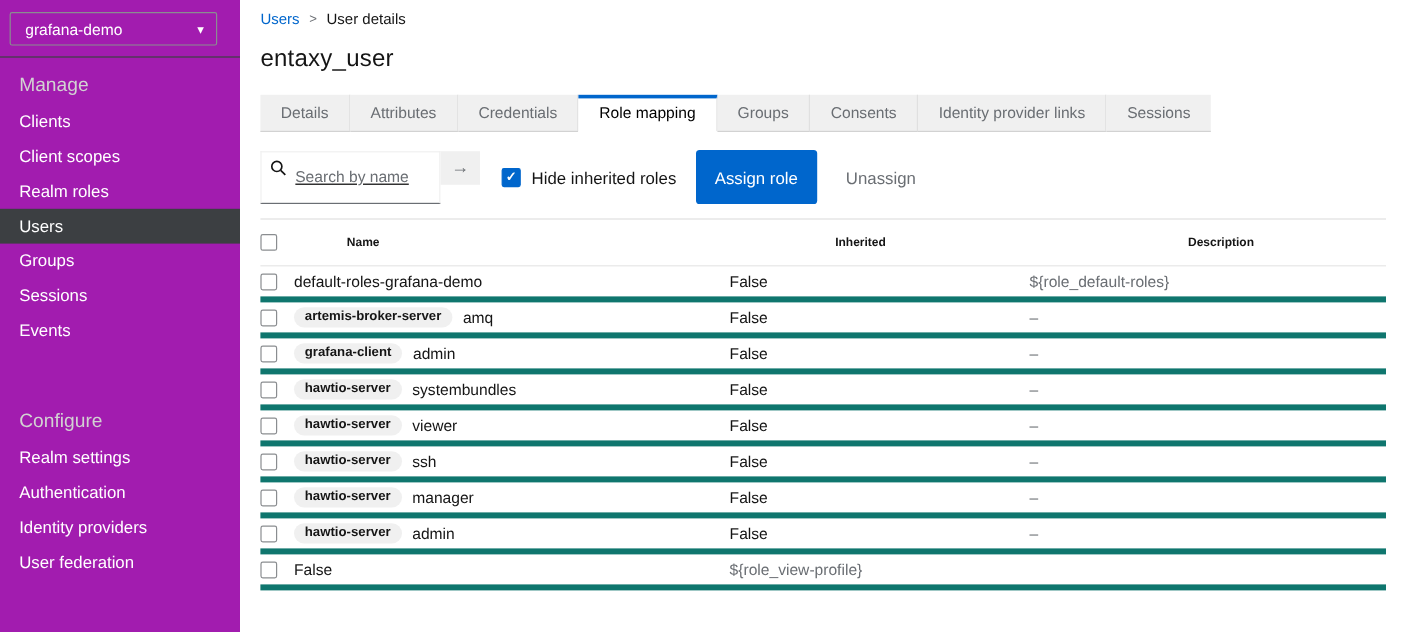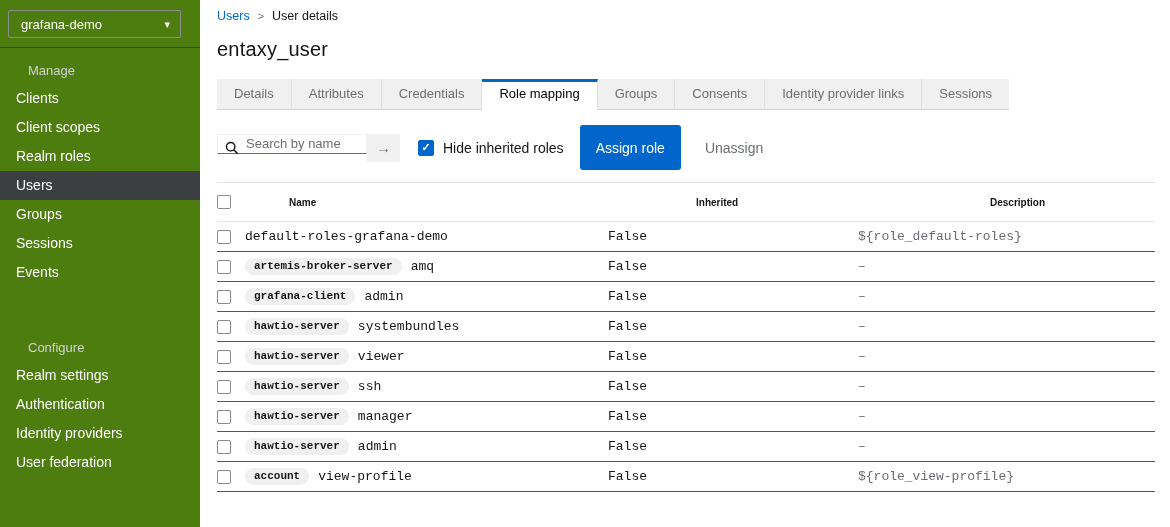--- a/index.html
+++ b/index.html
@@ -7,39 +7,39 @@
   body {
     font-family: "Liberation Sans", sans-serif;
     background: #ffffff;
     color: #151515;
     display: flex;
   }
 
   
   .sidebar {
     width: 200px; min-width: 200px; height: 527px;
-    background: #4d7c0f;
+    background: #a21caf;
     color: #ffffff;
   }
   .realm-selector {
     margin: 10px 19px 9px 8px;
     border: 1px solid #8a8d90;
     border-radius: 2px;
     height: 28px;
     display: flex; align-items: center; justify-content: space-between;
     padding: 0 10px 0 12px;
     font-size: 13px;
     cursor: pointer;
   }
   .realm-selector .caret { font-size: 11px; color: #ffffff; }
   .sidebar-divider { border-bottom: 1px solid #3c3f42; }
   .section-label {
     color: #d2d2d2;
-    font-size: 13px;
-    padding: 6px 28px;
+    font-size: 16px;
+    padding: 6px 16px;
     margin-top: 9px;
   }
   .section-label.second { margin-top: 47px; }
   .nav-item {
     font-size: 14px;
     color: #ffffff;
     padding: 7px 16px;
     cursor: pointer;
     line-height: 15px;
   }
@@ -75,28 +75,29 @@
     border-top: 3px solid #0066cc;
     border-bottom: 1px solid #ffffff;
     padding-top: 4px;
   }
 
   
   .toolbar { margin-top: 15px; display: flex; align-items: center; }
   .search-group { display: flex; }
   .search-input-wrap { position: relative; }
   .search-input-wrap input {
-    width: 150px; height: 20px;
+    width: 150px; height: 44px;
     border: 1px solid #f0f0f0;
     border-bottom: 1px solid #6a6e73;
     padding: 0 6px 0 28px;
     font-size: 13px;
     font-family: "Liberation Sans", sans-serif;
     color: #000000;
     outline: none;
+    text-decoration: underline;
   }
   .search-input-wrap input::placeholder { color: #6a6e73; }
   .search-icon { position: absolute; left: 8px; top: 7px; }
   .search-btn {
     width: 33px; height: 28px;
     background: #f0f0f0;
     border: none;
     color: #6a6e73;
     font-size: 15px;
     cursor: pointer;
@@ -155,22 +156,21 @@
   .t-header {
     height: 39px;
     font-weight: bold;
     font-size: 10px;
     border-bottom: 1px solid #e7e7e7;
     gap: 44px;
   }
   .t-row {
     height: 30px;
     font-size: 13px;
-    border-bottom: 1px solid #0f766e;
-    font-family: Liberation Mono, monospace;
+    border-bottom: 5px solid #0f766e;
   }
   .cell-cb { display: flex; align-items: center; }
   .cell-name { display: flex; align-items: center; }
   .badge {
     display: inline-block;
     background: #f0f0f0;
     border-radius: 30px;
     padding: 2px 9px 3px;
     font-size: 11px;
     font-weight: 600;
@@ -345,22 +345,18 @@
             <span class="badge">hawtio-server</span>
             <span>admin</span>
           </span>
           <span class="cell-inherited">False</span>
           <span class="cell-desc">–</span>
         </div>
         <div class="t-row">
           <span class="cell-cb">
             <span class="cb"></span>
           </span>
-          <span class="cell-name">
-            <span class="badge">account</span>
-            <span>view-profile</span>
-          </span>
           <span class="cell-inherited">False</span>
           <span class="cell-desc">${role_view-profile}</span>
         </div>
       </div>
   </div>
 </div>
 
 </body></html>

